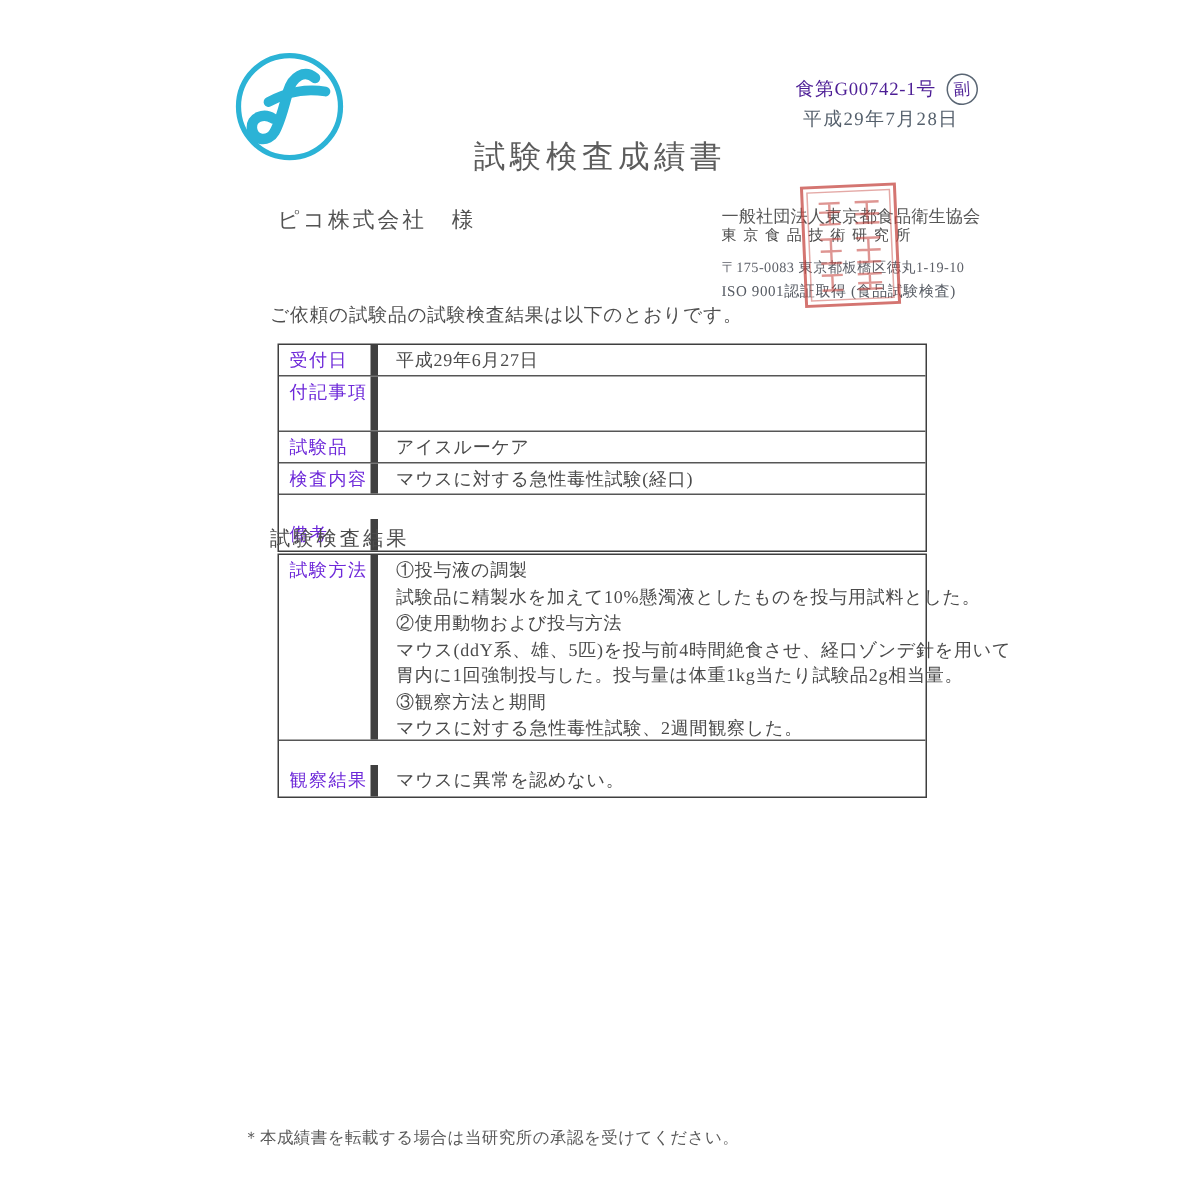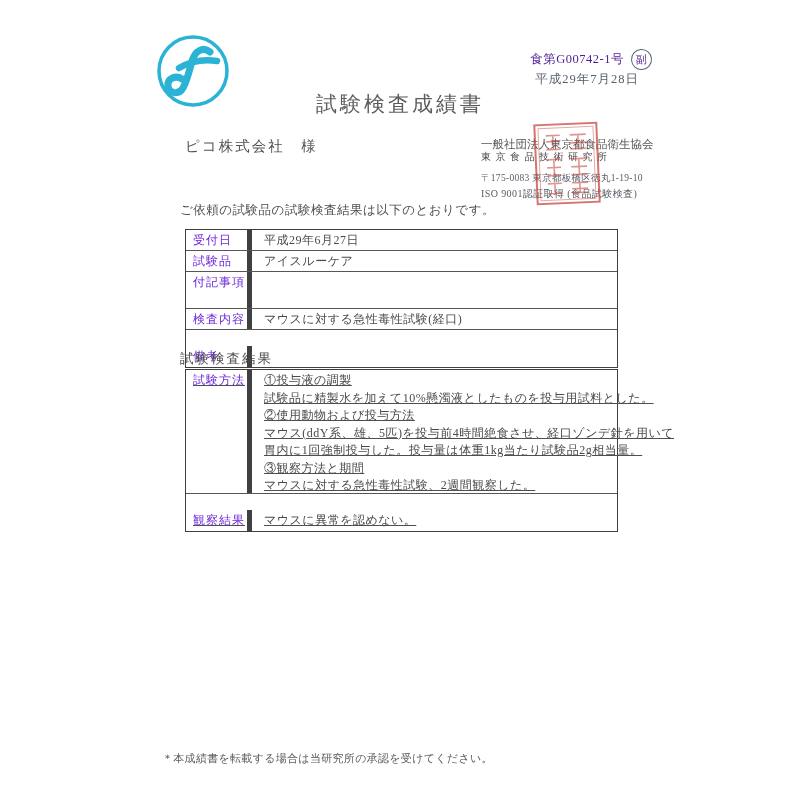--- a/index.html
+++ b/index.html
@@ -37,21 +37,21 @@
     transform:rotate(-2.5deg);pointer-events:none;}
   .stamp-outer{position:absolute;inset:0;border:2px solid rgba(196,64,58,0.72);}
   .stamp-inner{position:absolute;inset:4px;border:1px solid rgba(196,64,58,0.45);}
   .stamp svg{position:absolute;inset:0;opacity:0.55;}
 
   .intro{left:180px;top:202px;font-size:12.5px;letter-spacing:0.5px;}
 
   
   .tbl{left:185px;width:433px;border:1.5px solid #3f3f3f;box-sizing:border-box;}
   .tbl1{top:229px;}
-  .tbl2{top:369px;text-decoration:underline;}
+  .tbl2{top:369px;}
   .trow{display:flex;border-bottom:1px solid #565656;box-sizing:border-box;}
   .trow:last-child{border-bottom:none;margin-top:16px;}
   .tlabel{width:66px;flex:0 0 66px;border-right:5px solid #404040;
     box-sizing:border-box;padding:2px 2px 0 7px;font-size:12px;
     letter-spacing:1px;color:#6d28d9;}
   .tvalue{flex:1;padding:2px 4px 0 12px;font-size:12px;letter-spacing:0.5px;color:#4a4a4a;}
   .h21{height:21px;} .h37{height:37px;} .h124{height:124px;} 
   .method-line{line-height:17.5px;white-space:nowrap;}
 
   .results-heading{left:180px;top:350px;font-size:13.5px;letter-spacing:2px;color:#4c4c4c;}
@@ -98,27 +98,27 @@
     </svg>
   </div>
 
   <div class="abs intro">ご依頼の試験品の試験検査結果は以下のとおりです。</div>
 
   <div class="abs tbl tbl1">
     <div class="trow h21">
       <div class="tlabel">受付日</div>
       <div class="tvalue">平成29年6月27日</div>
     </div>
+    <div class="trow h37">
+      <div class="tlabel">付記事項</div>
+      <div class="tvalue"></div>
+    </div>
     <div class="trow h21">
       <div class="tlabel">試験品</div>
       <div class="tvalue">アイスルーケア</div>
-    </div>
-    <div class="trow h37">
-      <div class="tlabel">付記事項</div>
-      <div class="tvalue"></div>
     </div>
     <div class="trow h21">
       <div class="tlabel">検査内容</div>
       <div class="tvalue">マウスに対する急性毒性試験(経口)</div>
     </div>
     <div class="trow h21">
       <div class="tlabel">備考</div>
       <div class="tvalue"></div>
     </div>
   </div>

